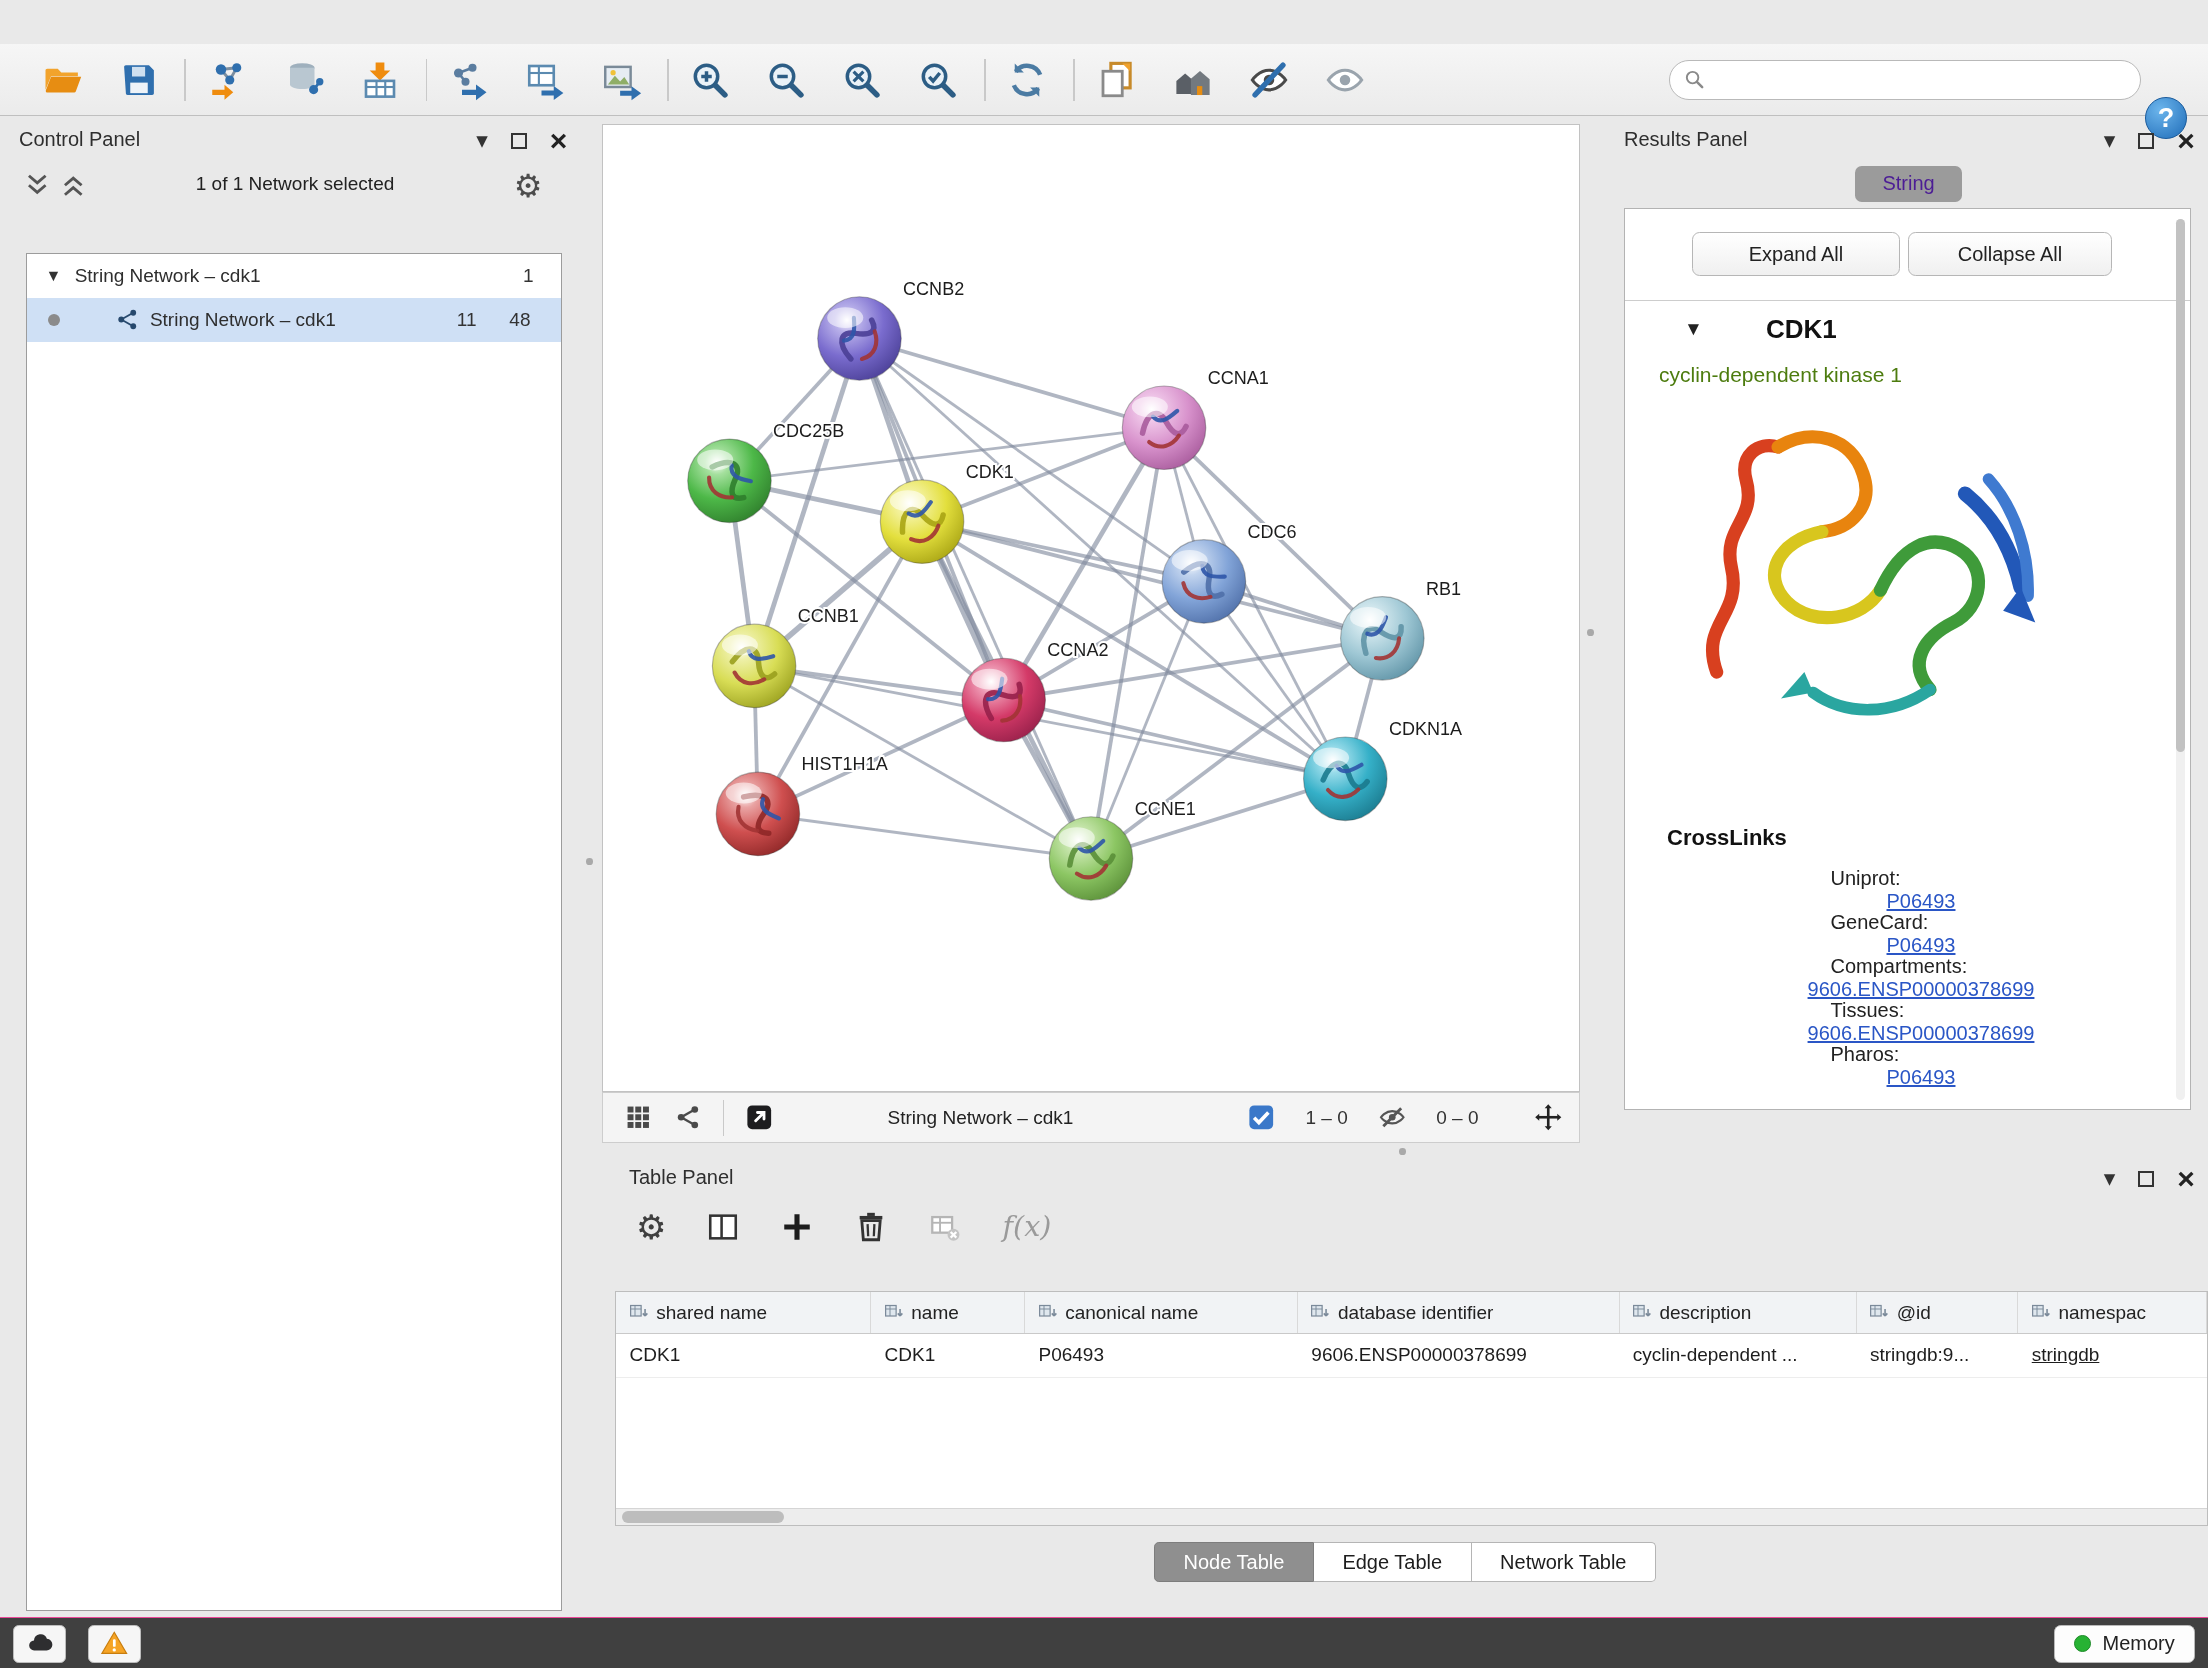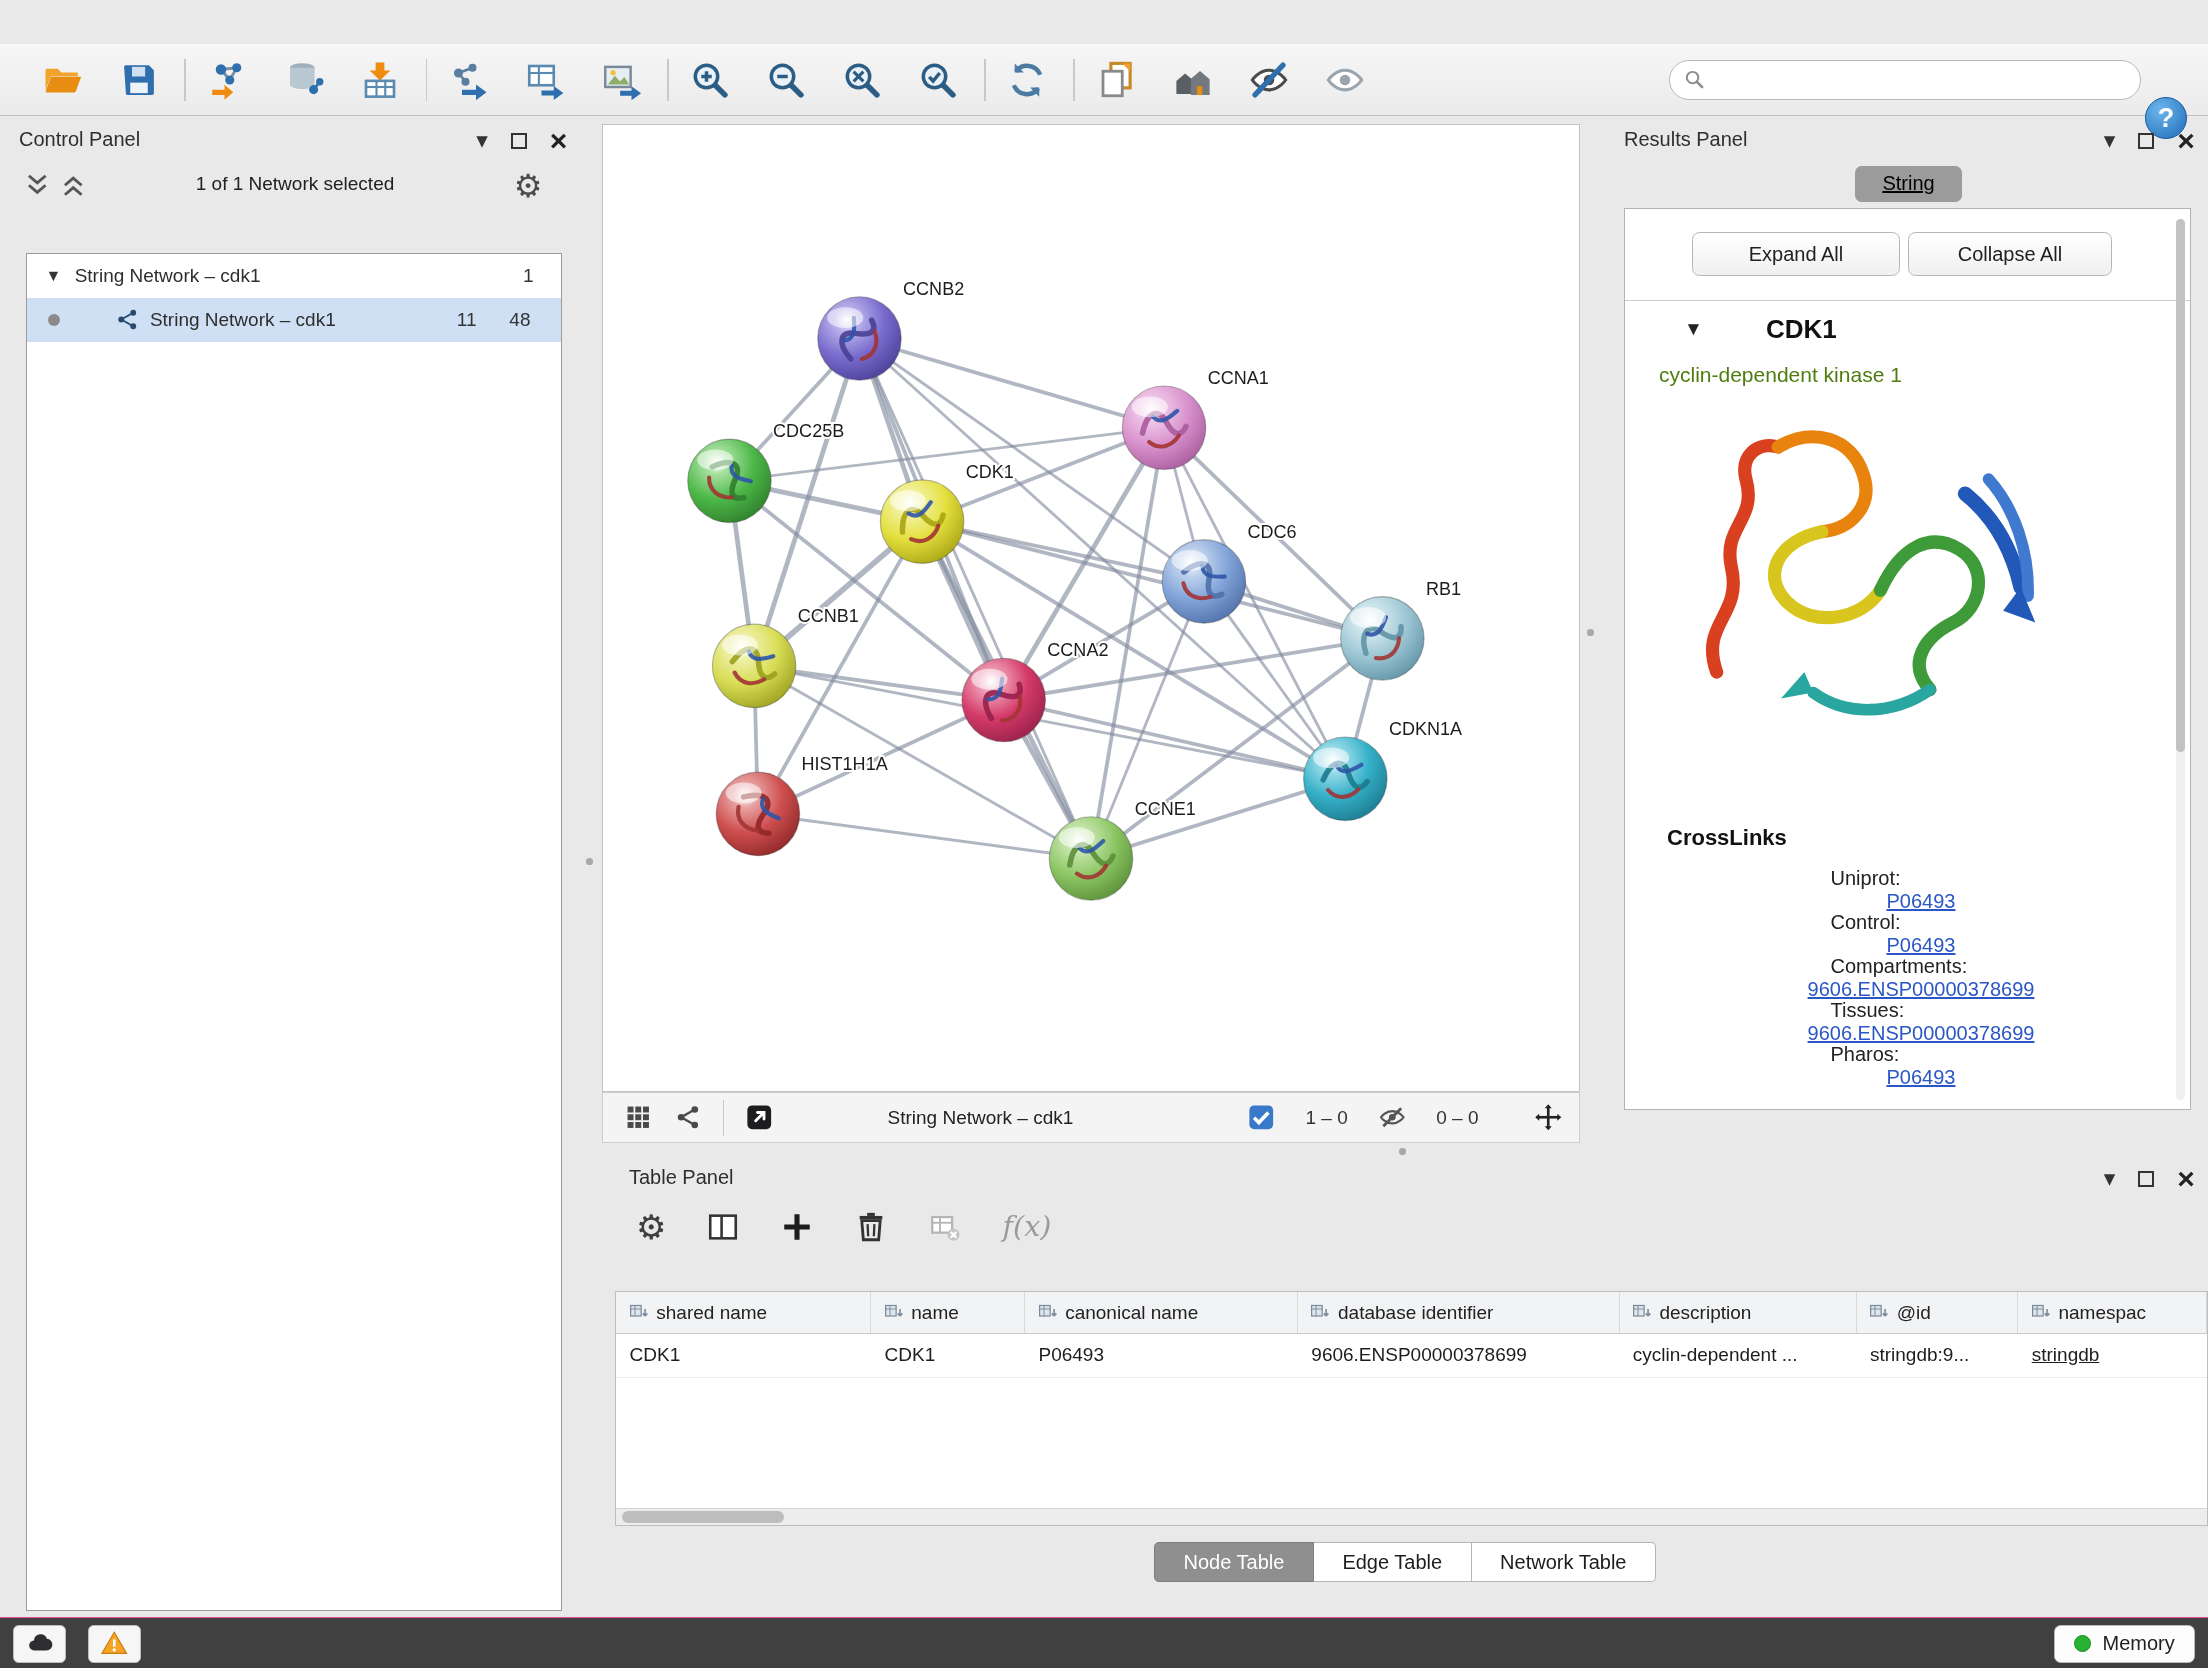--- a/index.html
+++ b/index.html
@@ -70,21 +70,21 @@
   .nt-item { margin-left:21px; display:flex; align-items:center; }
   .nt-sep { width:1px; height:36px; background:#c9c9c9; margin-left:21px; }
   .nt-title { margin-left:114px; font-size:19px; color:#222; }
   .nt-right { margin-left:auto; display:flex; align-items:center; gap:30px; padding-right:17px;text-align:center; }
   .nt-count { font-size:19px; color:#333; }
 
   
   .results-panel { position:absolute; left:1609px; top:120px; width:599px; height:1033px; }
   .rp-header { position:relative; height:38px; padding-left:15px; line-height:38px; }
   .rp-badge { margin:7.6px auto 0; width:107px; height:36px; background:#9b9b9b; border-radius:6.7px;
-    color:#000000; font-size:20px; display:flex; align-items:center; justify-content:center;text-decoration:underline; }
+    color:#4c1d95; font-size:20px; display:flex; align-items:center; justify-content:center; }
   .rp-box { position:absolute; left:15px; right:17px; top:88px; height:902px; background:#fff; border:1px solid #b3b3b3; }
   .rp-buttons { position:absolute; top:23px; left:0; right:0; }
   .rp-btn { position:absolute; height:44px; background:linear-gradient(#ffffff,#f0f0f0); border:1px solid #b6b6b6;
     border-radius:7.6px; font-size:20px; color:#222; display:flex; align-items:center; justify-content:center; }
   .rp-divider { position:absolute; left:0; right:0; top:91px; border-top:1px solid #cdcdcd; }
   .rp-section-head { position:absolute; top:103px; left:0; right:0; height:42px; }
   .rp-sec-arrow { position:absolute; left:59px; top:5.7px; font-size:19px; color:#222; }
   .rp-protein-name { position:absolute; left:141px; top:1.9px; font-size:26px; font-weight:bold; color:#111; }
   .rp-desc { position:absolute; left:34px; top:154px; font-size:21px; color:#4d7c0f; }
   .rp-structure { position:absolute; left:42px; top:200px; }
@@ -622,21 +622,21 @@
           <path d="M100 194 L78 198 L94 180 Z" fill="#2aa6a0"></path>
         </svg>
       </div>
       <div class="rp-crosslinks-title">CrossLinks</div>
       <div class="rp-links">
           <div class="rp-link-row">
             <span class="rp-link-label">Uniprot:</span>
             <span class="rp-link">P06493</span>
           </div>
           <div class="rp-link-row">
-            <span class="rp-link-label">Control:</span>
+            <span class="rp-link-label">GeneCard:</span>
             <span class="rp-link">P06493</span>
           </div>
           <div class="rp-link-row">
             <span class="rp-link-label">Compartments:</span>
             <span class="rp-link">9606.ENSP00000378699</span>
           </div>
           <div class="rp-link-row">
             <span class="rp-link-label">Tissues:</span>
             <span class="rp-link">9606.ENSP00000378699</span>
           </div>

